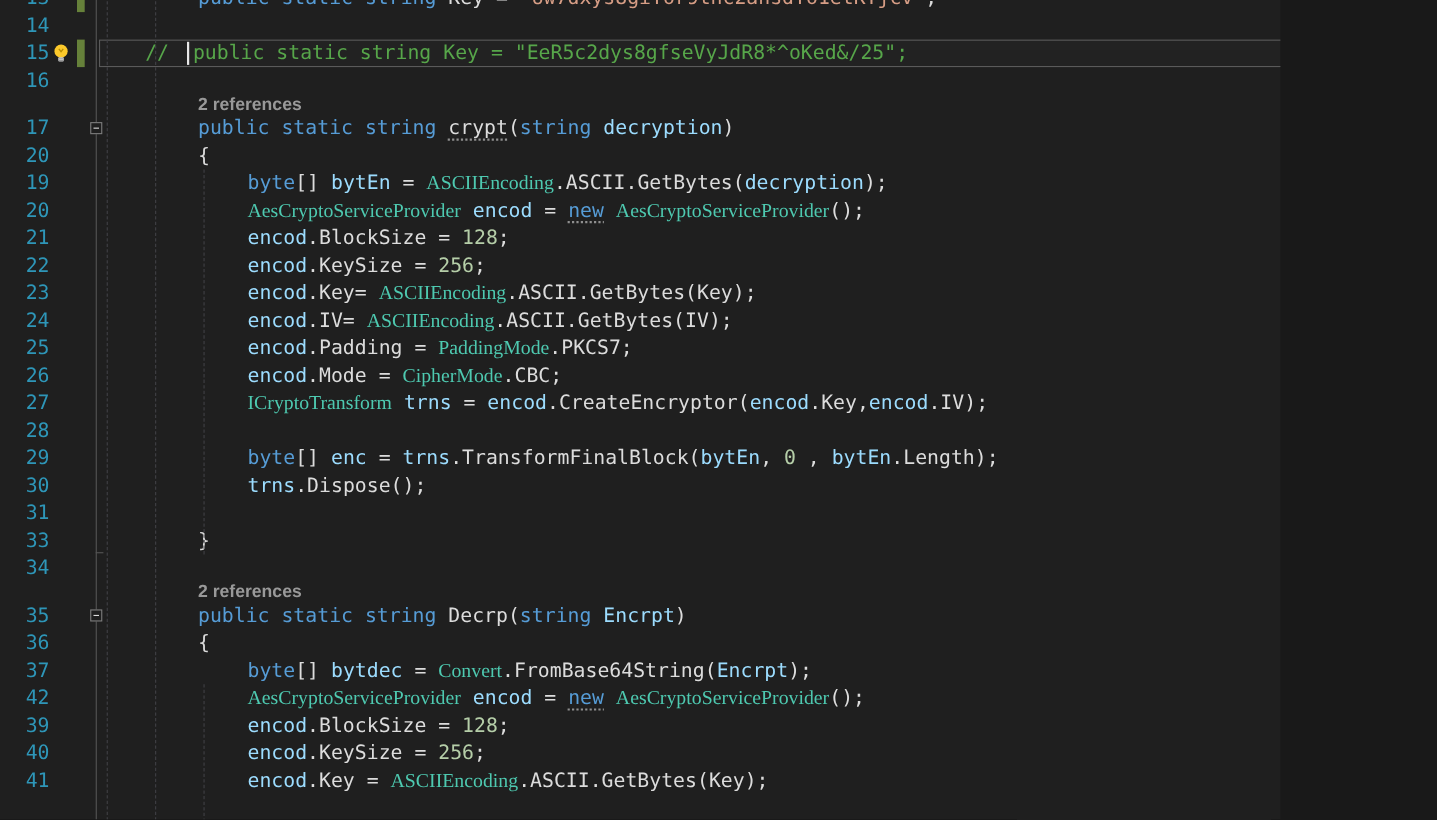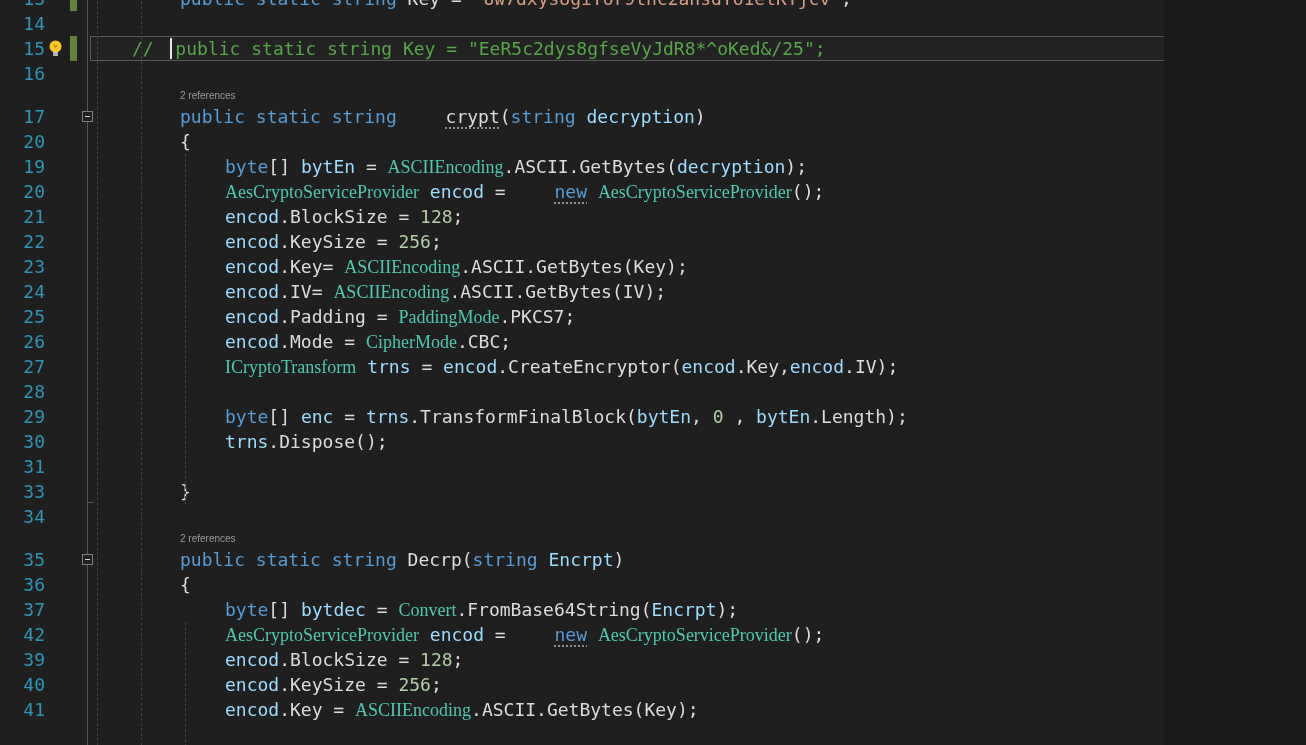--- a/index.html
+++ b/index.html
@@ -10,23 +10,23 @@
   .row.codelens-row{height:18px;}
   .num{position:absolute;left:0;top:0;width:45px;text-align:right;color:var(--c-ln,#2e96b8);}
   .code{position:absolute;top:0;}
   .tk-kw{color:var(--c-kw,#569cd6);}
   .tk-ty{color:var(--c-ty,#4ec9b0);font-family:Liberation Serif, serif;}
   .tk-pl{color:var(--c-pl,#dcdcdc);}
   .tk-pr{color:var(--c-pr,#9cdcfe);}
   .tk-st{color:var(--c-st,#d69d85);}
   .tk-nu{color:var(--c-nu,#b5cea8);}
   .tk-cm{color:var(--c-cm,#57a64a);}
-  .dots{text-decoration:underline dotted #8f8f8f 1.5px;text-underline-offset:4px;margin-left:38px;}
+  .dots{text-decoration:underline dotted #8f8f8f 1.5px;text-underline-offset:4px;}
   .codelens-label{position:absolute;top:1px;font-family:"Liberation Sans",sans-serif;
-                  font-size:10px;line-height:17px;color:var(--c-lens,#999999);}
+                  font-size:16px;line-height:17px;color:var(--c-lens,#999999);font-weight:bold;}
   .change-bar{position:absolute;left:70px;top:0;width:7px;height:100%;background:var(--c-bar,#66813a);}
   .current-line{position:absolute;left:90px;right:-2px;top:0;bottom:0;
                 border:1px solid var(--c-border,#5a5a5a);background:rgba(255,255,255,0.015);box-sizing:border-box;}
   .caret{position:absolute;top:2px;width:2px;height:21px;background:var(--c-caret,#e8e8e8);}
   .bulb{position:absolute;left:46px;top:3px;width:19px;height:19px;}
   .fold-box{position:absolute;left:82px;top:7px;width:11px;height:11px;box-sizing:border-box;
             border:1px solid #7e7e7e;background:var(--c-bg,#1f1f1f);z-index:3;}
   .fold-box .minus{position:absolute;left:2px;top:4px;width:5px;height:1px;background:#dcdcdc;}
   .fold-corner{position:absolute;left:87px;bottom:1px;width:7px;height:1px;background:var(--c-fold,#555555);}
   .guide{position:absolute;width:0;border-left:1px dashed var(--c-guide,#404045);z-index:1;}

